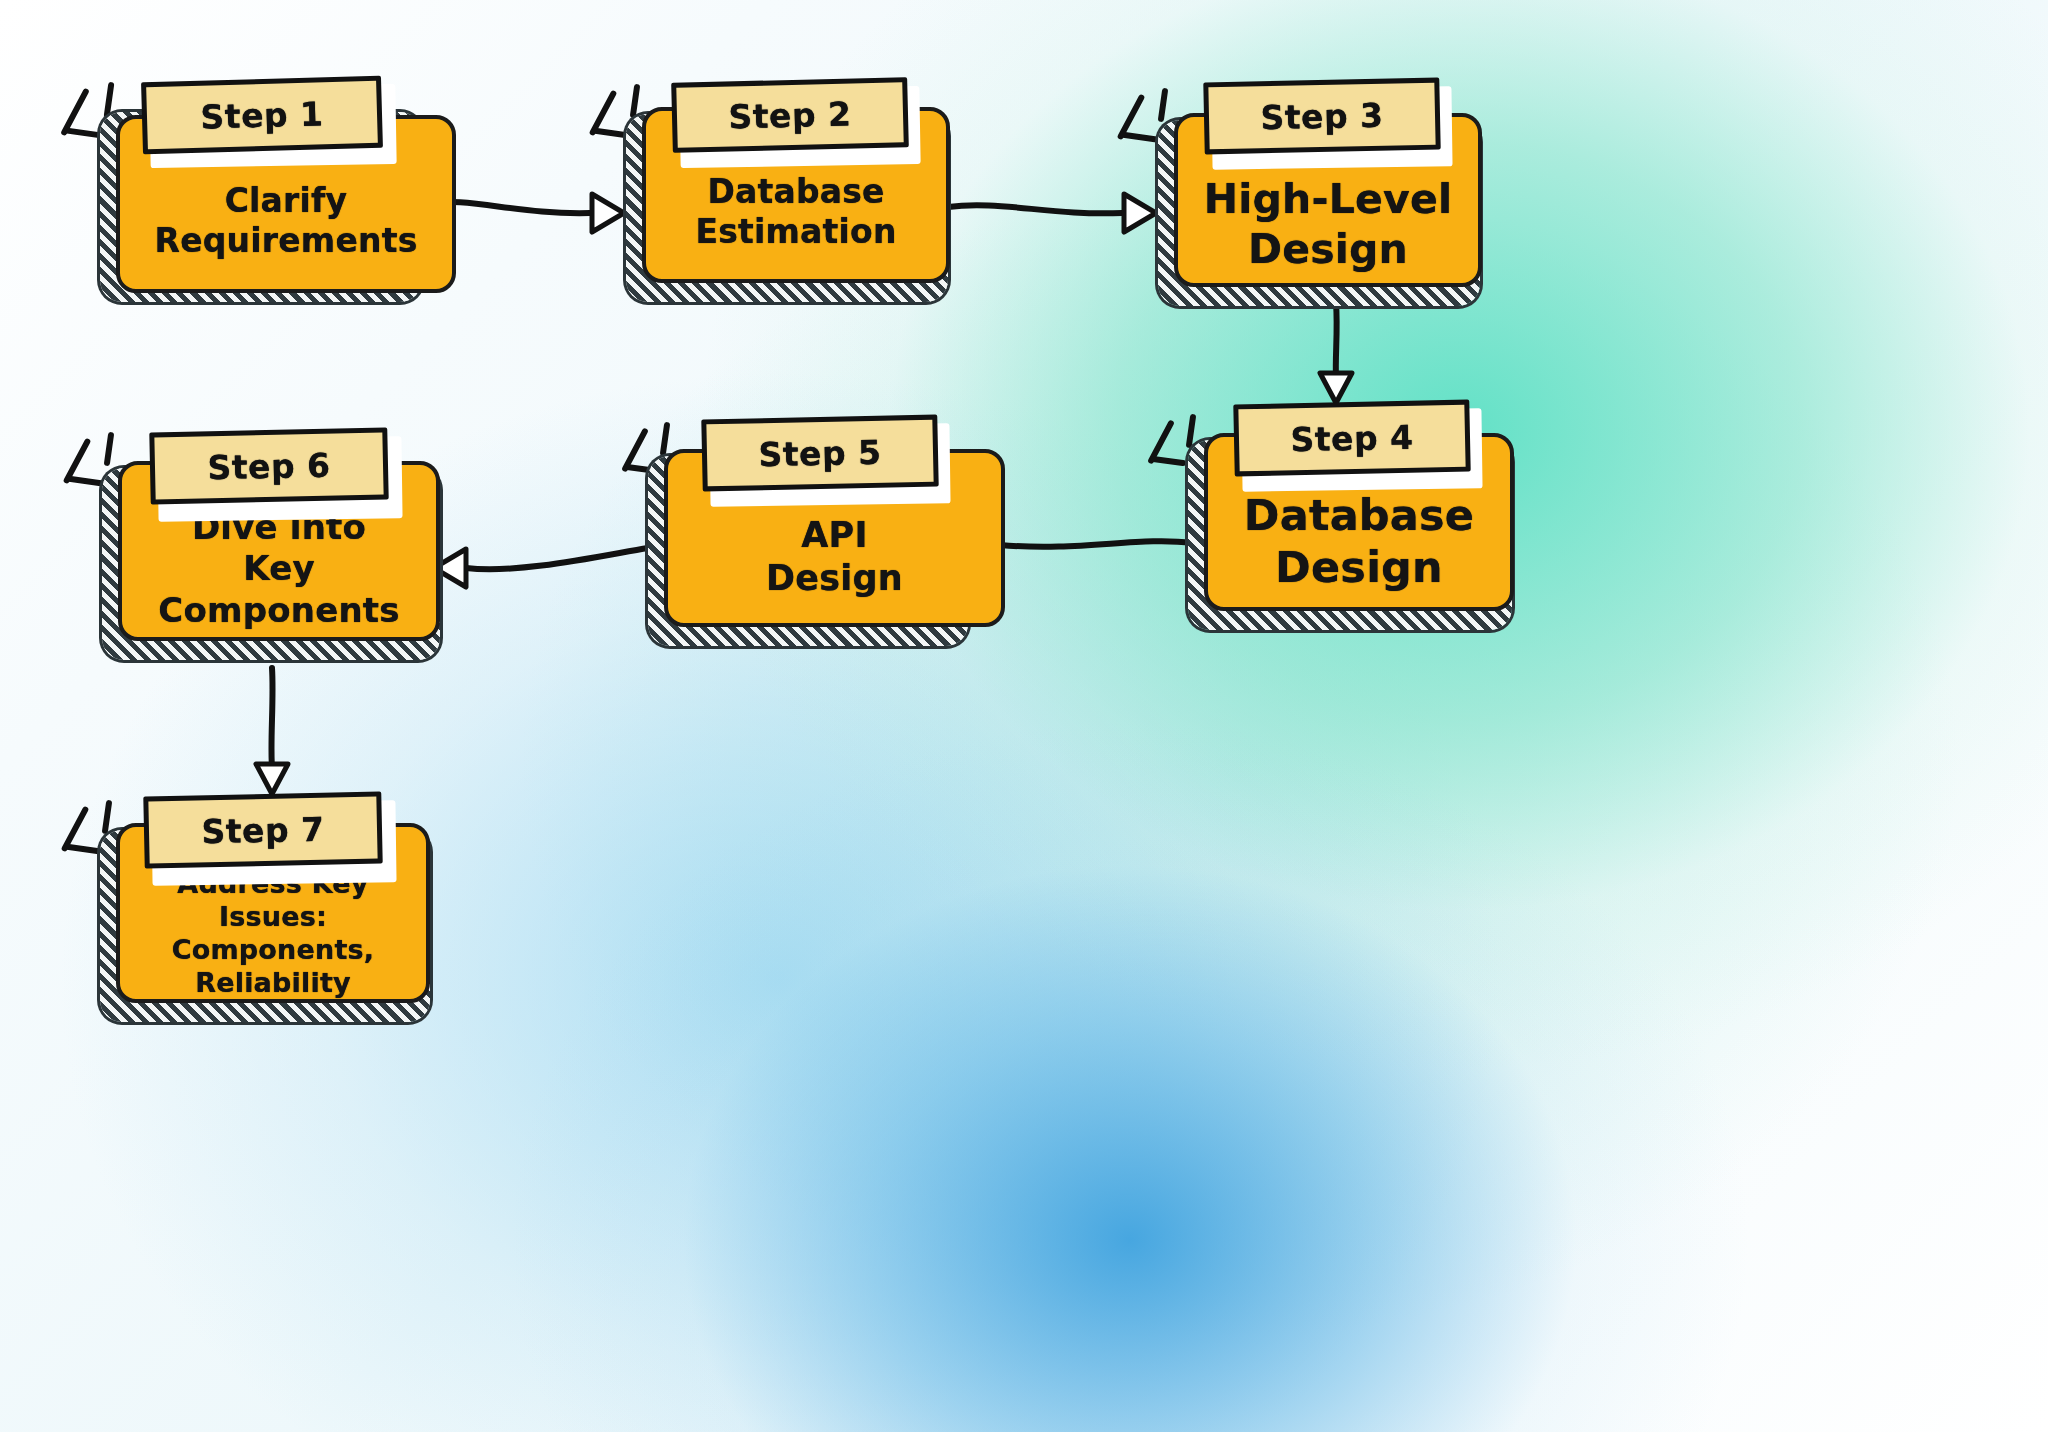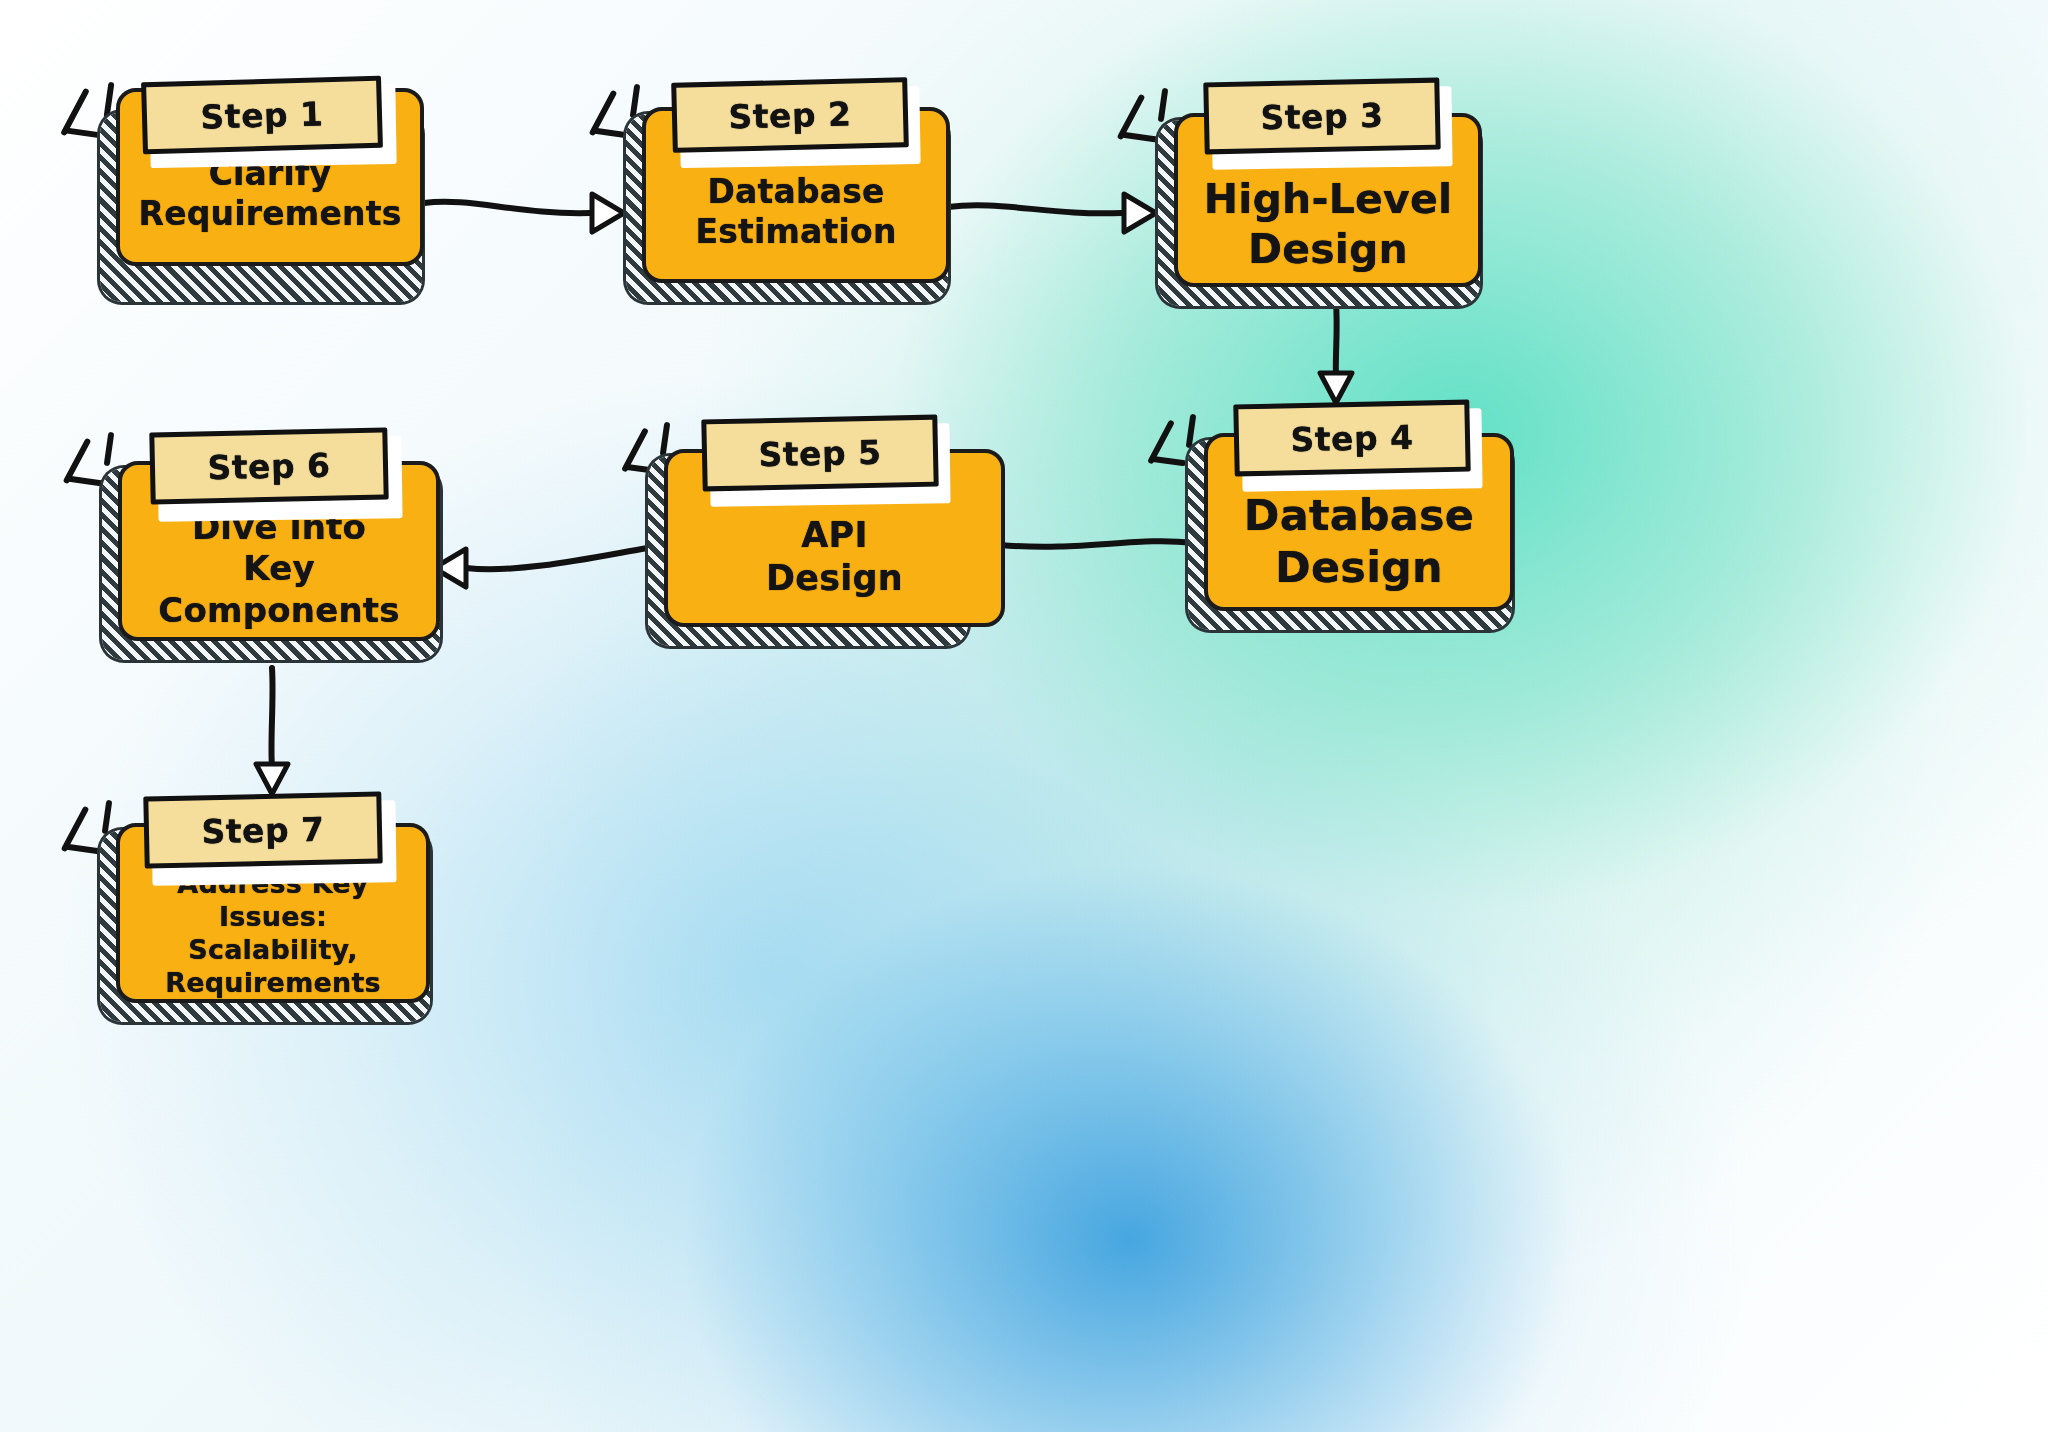--- a/index.html
+++ b/index.html
@@ -86,21 +86,21 @@
   </g>
 </svg>
 
 <div class="node">
   <div class="spark" style="left:62px;top:78px;">
     <i style="left:10px;top:8px;width:6px;height:52px;transform:rotate(28deg);"></i>
     <i style="left:44px;top:4px;width:6px;height:36px;transform:rotate(8deg);"></i>
     <i style="left:2px;top:52px;width:40px;height:6px;transform:rotate(8deg);"></i>
   </div>
   <div class="hatch" style="left:100px;top:112px;width:322px;height:190px;"></div>
-  <div class="card" style="left:116px;top:88px;width:308px;height:178px;">
+  <div class="card" style="left:116px;top:115px;width:340px;height:178px;">
     <div class="card-text" style="font-size:33px;margin-top:34px;">
       <div>Clarify</div>
       <div>Requirements</div>
     </div>
   </div>
   <div class="paper" style="left:150px;top:86px;width:246px;height:80px;transform:rotate(-1deg);"></div>
   <div class="tab" style="left:142px;top:79px;width:240px;height:72px;transform:rotate(-1.6deg);">
     <span style="font-size:33px;">Step 1</span>
   </div>
 </div>
@@ -203,20 +203,20 @@
 <div class="node">
   <div class="spark" style="left:62px;top:796px;">
     <i style="left:10px;top:8px;width:6px;height:50px;transform:rotate(28deg);"></i>
     <i style="left:42px;top:4px;width:6px;height:34px;transform:rotate(8deg);"></i>
     <i style="left:2px;top:50px;width:38px;height:6px;transform:rotate(8deg);"></i>
   </div>
   <div class="hatch" style="left:100px;top:830px;width:330px;height:192px;"></div>
   <div class="card" style="left:116px;top:823px;width:314px;height:180px;">
     <div class="card-text" style="font-size:27px;margin-top:42px;">
       <div>Address Key Issues:</div>
-      <div>Scalability, Requirements</div>
+      <div>Components, Reliability</div>
     </div>
   </div>
   <div class="paper" style="left:152px;top:802px;width:244px;height:82px;transform:rotate(-0.8deg);"></div>
   <div class="tab" style="left:144px;top:794px;width:238px;height:72px;transform:rotate(-1.2deg);">
     <span style="font-size:33px;">Step 7</span>
   </div>
 </div>
 
 </body></html>

